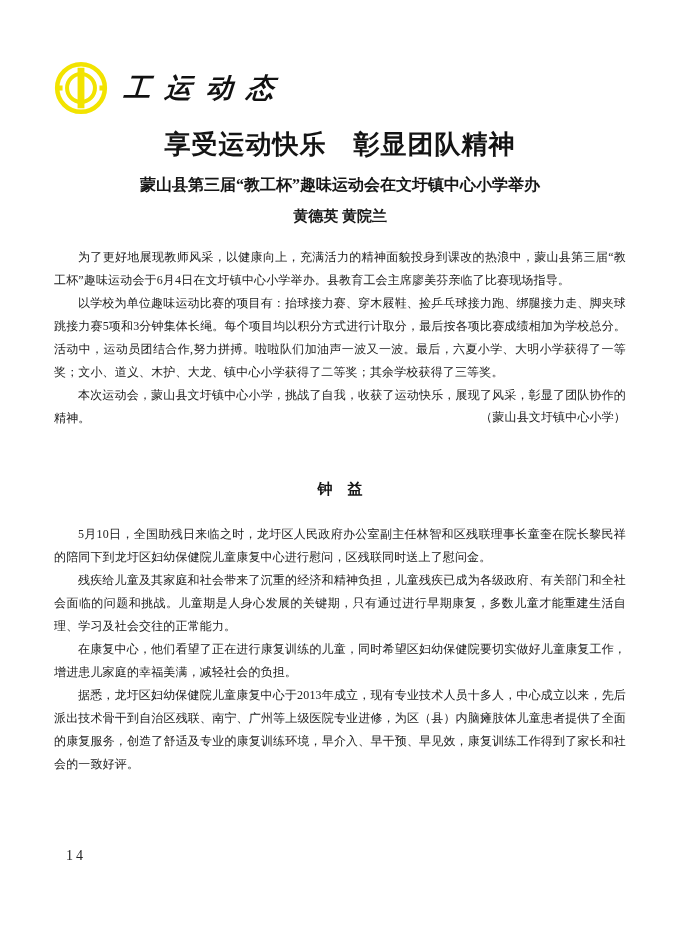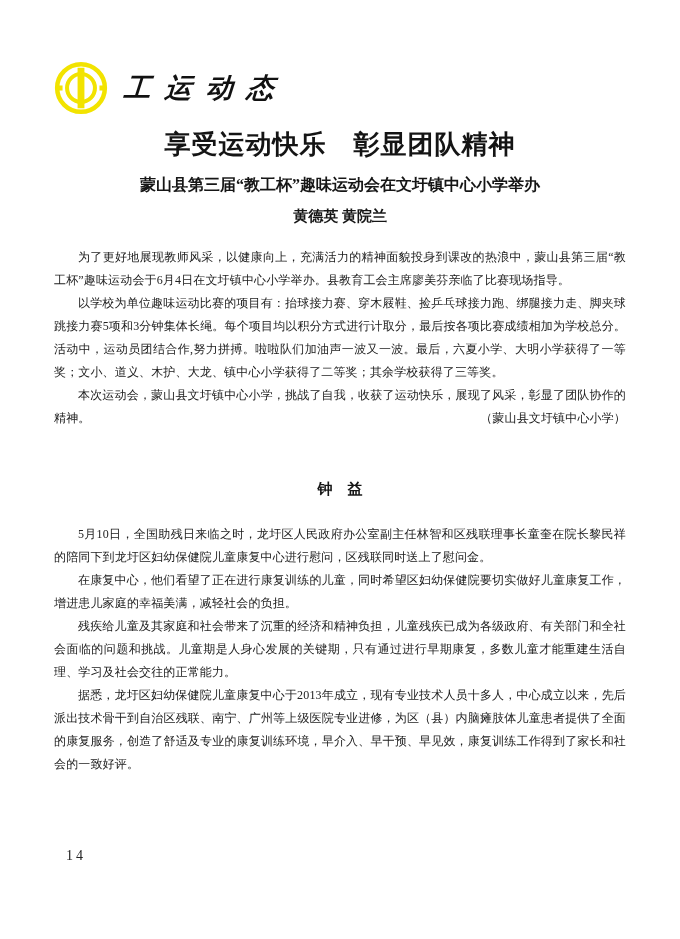--- a/index.html
+++ b/index.html
@@ -63,20 +63,21 @@
     text-align:justify;
     text-indent:2em;
     color:#202020;
   }
   .art-body p.last{position:relative;}
   .attr{
     position:absolute;
     right:0;bottom:0;
     text-indent:0;
     white-space:nowrap;
+    font-family:Liberation Mono, monospace;
   }
   .art2{margin-top:50px;}
   .art2 .art-body{margin-top:24px;}
   
   .page-number{
     position:absolute;
     left:66px;top:848px;
     font-size:14px;
     letter-spacing:3px;
     color:#222;
@@ -106,21 +107,21 @@
       <p>为了更好地展现教师风采，以健康向上，充满活力的精神面貌投身到课改的热浪中，蒙山县第三届“教工杯”趣味运动会于6月4日在文圩镇中心小学举办。县教育工会主席廖美芬亲临了比赛现场指导。</p>
       <p>以学校为单位趣味运动比赛的项目有：抬球接力赛、穿木屐鞋、捡乒乓球接力跑、绑腿接力走、脚夹球跳接力赛5项和3分钟集体长绳。每个项目均以积分方式进行计取分，最后按各项比赛成绩相加为学校总分。活动中，运动员团结合作,努力拼搏。啦啦队们加油声一波又一波。最后，六夏小学、大明小学获得了一等奖；文小、道义、木护、大龙、镇中心小学获得了二等奖；其余学校获得了三等奖。</p>
       <p class="last"><span>本次运动会，蒙山县文圩镇中心小学，挑战了自我，收获了运动快乐，展现了风采，彰显了团队协作的精神。</span><span class="attr">（蒙山县文圩镇中心小学）</span></p>
     </div>
   </article>
 
   <article class="art2">
     <div class="art-authors">钟　益</div>
     <div class="art-body">
       <p>5月10日，全国助残日来临之时，龙圩区人民政府办公室副主任林智和区残联理事长童奎在院长黎民祥的陪同下到龙圩区妇幼保健院儿童康复中心进行慰问，区残联同时送上了慰问金。</p>
+      <p>残疾给儿童及其家庭和社会带来了沉重的经济和精神负担，儿童残疾已成为各级政府、有关部门和全社会面临的问题和挑战。儿童期是人身心发展的关键期，只有通过进行早期康复，多数儿童才能重建生活自理、学习及社会交往的正常能力。</p>
       <p>在康复中心，他们看望了正在进行康复训练的儿童，同时希望区妇幼保健院要切实做好儿童康复工作，增进患儿家庭的幸福美满，减轻社会的负担。</p>
-      <p>残疾给儿童及其家庭和社会带来了沉重的经济和精神负担，儿童残疾已成为各级政府、有关部门和全社会面临的问题和挑战。儿童期是人身心发展的关键期，只有通过进行早期康复，多数儿童才能重建生活自理、学习及社会交往的正常能力。</p>
       <p class="last"><span>据悉，龙圩区妇幼保健院儿童康复中心于2013年成立，现有专业技术人员十多人，中心成立以来，先后派出技术骨干到自治区残联、南宁、广州等上级医院专业进修，为区（县）内脑瘫肢体儿童患者提供了全面的康复服务，创造了舒适及专业的康复训练环境，早介入、早干预、早见效，康复训练工作得到了家长和社会的一致好评。</span></p>
     </div>
   </article>
 
   <div class="page-number">14</div>
 
 </div>
 
 </body></html>

